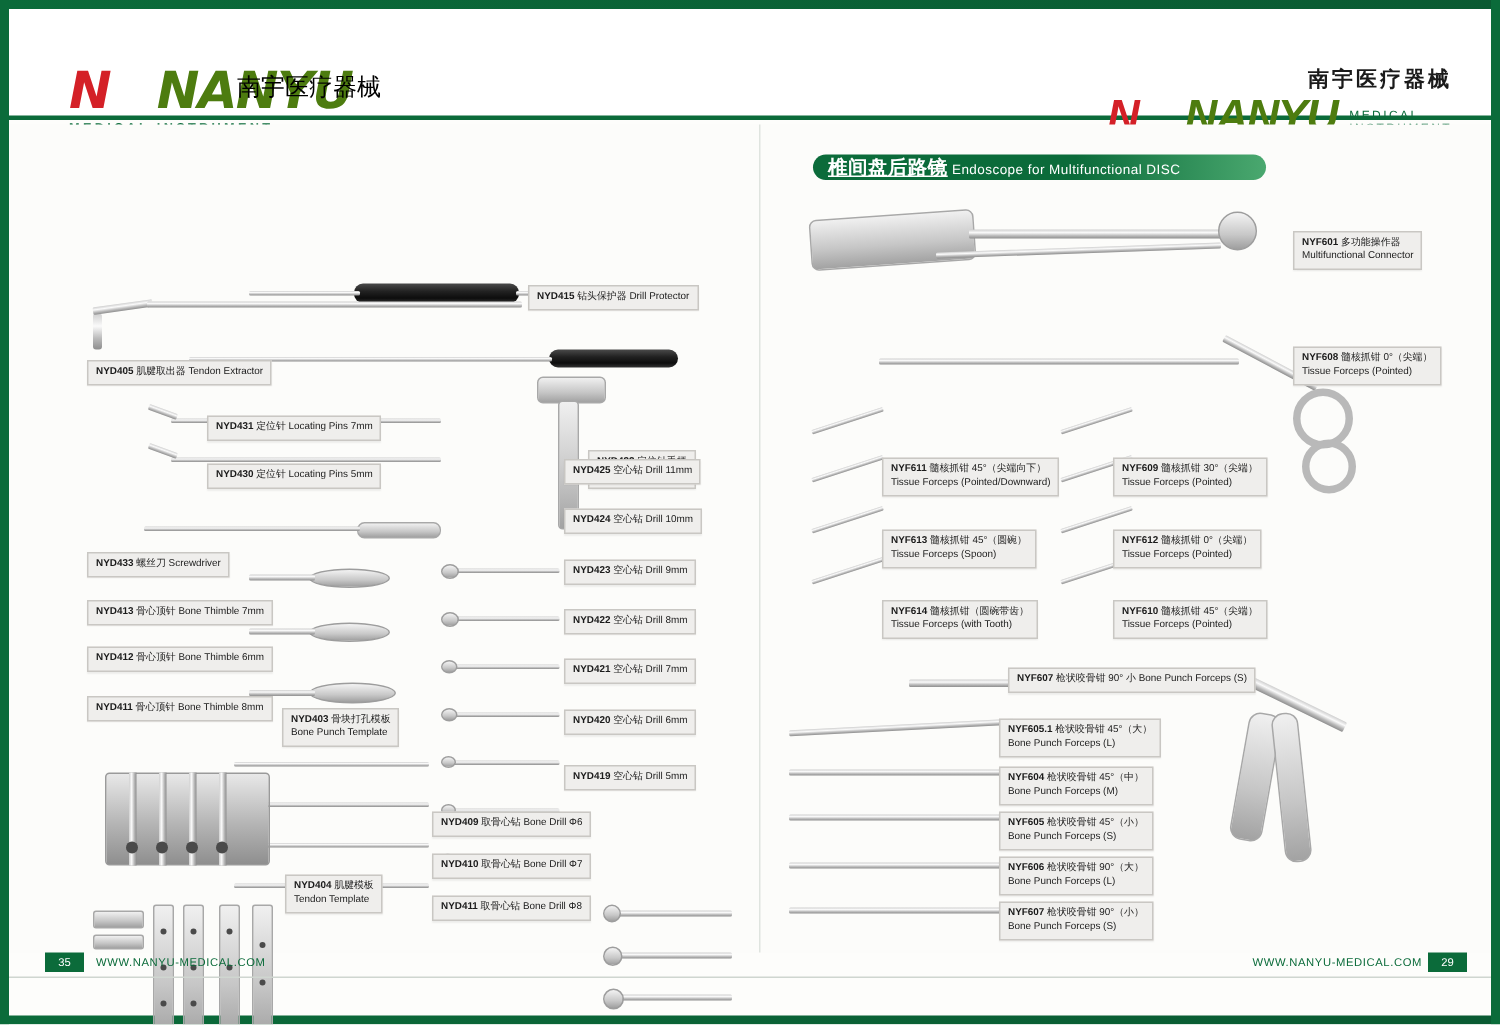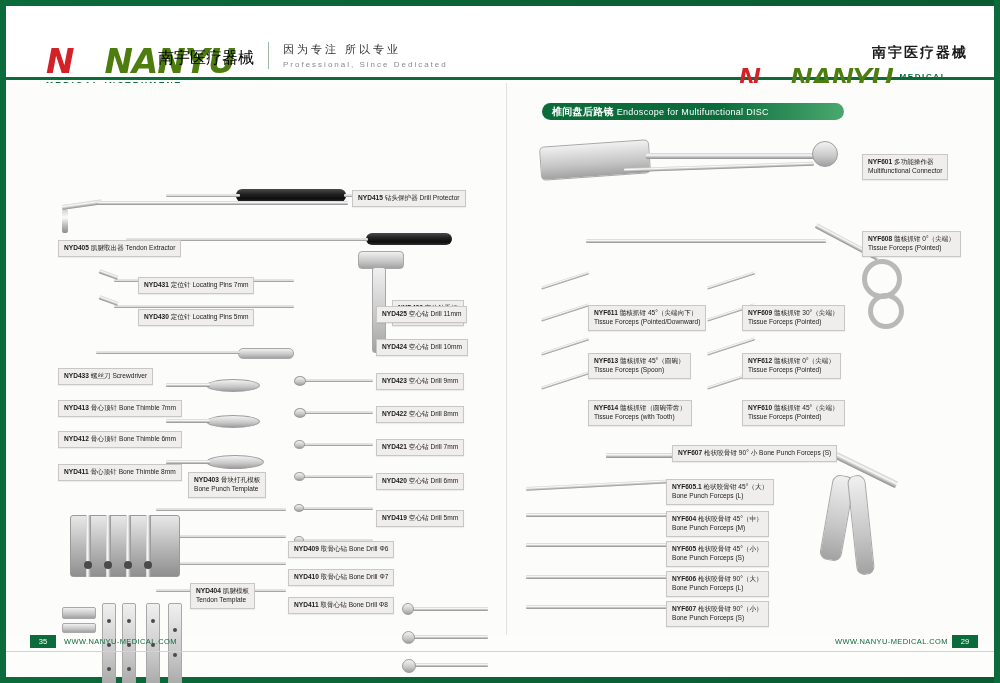--- a/index.html
+++ b/index.html
@@ -51,42 +51,42 @@
     margin-top: 2px; font-weight: bold;
   }
   .slogan-box {
     position: absolute; left: 262px; top: 36px;
     border-left: 1px solid #9fb8a8; padding-left: 14px;
   }
   .slogan-cn { font-size: 11px; color: #333; letter-spacing: 3px; }
   .slogan-en { font-size: 8px; color: #8a8a8a; letter-spacing: 2px; margin-top: 3px; }
   .logo-right .r-line1 { font-size: 14px; color: #1a1a1a; font-weight: bold; letter-spacing: 2px; }
   .logo-right .r-word { font-size: 30px; font-weight: bold; font-style: italic; letter-spacing: -1px; line-height: 1.05; }
-  .logo-right .r-en { font-size: 8px; color: #0b6b3a; letter-spacing: 1.6px; font-weight: bold; }
+  .logo-right .r-en { font-size: 8px; color: #0b6b3a; letter-spacing: 1.6px; font-weight: normal; }
   .r-flex { display: flex; align-items: flex-end; justify-content: flex-end; gap: 8px; }
 
   
   .content {
     position: absolute; left: 6px; top: 83px; width: 988px; height: 552px;
     background: #fcfcfa;
   }
   .center-div {
     position: absolute; left: 500px; top: 0; width: 1px; height: 552px;
     background: #dfe4df;
   }
 
   
   .sect-title {
     position: absolute; left: 536px; top: 20px; width: 302px; height: 17px;
     background: linear-gradient(to right, #0b6b3a 0%, #0b6b3a 58%, #4aa86f 100%);
     border-radius: 9px;
     color: #fff; font-size: 9px; line-height: 17px; padding-left: 10px;
     letter-spacing: 0.3px;
   }
-  .sect-title .cn { font-size: 10px; font-weight: bold; }
+  .sect-title .cn { font-size: 13px; font-weight: bold; text-decoration: underline; }
 
   
   .lbl {
     position: absolute;
     background: #efeeec;
     border: 1px solid #c9c7c3;
     font-size: 6.6px;
     color: #1b1b1b;
     padding: 3px 5px;
     line-height: 1.35;
@@ -160,24 +160,20 @@
   <div class="frame-line frame-right"></div>
 
   <div class="header">
 
     <div class="logo-left">
       <div class="nanyu-word"><span class="ny-n">N</span><span class="ny-rest">NANYU</span></div>
       <div class="en-sub">MEDICAL INSTRUMENT</div>
     </div>
     <div style="position:absolute;left:152px;top:42px;">南宇医疗器械</div>
 
-    <div class="slogan-box">
-      <div class="slogan-cn">因为专注  所以专业</div>
-      <div class="slogan-en">Professional, Since Dedicated</div>
-    </div>
 
     <div class="logo-right">
       <div class="r-line1">南宇医疗器械</div>
       <div class="r-flex">
         <div class="r-word"><span class="ny-n">N</span><span class="ny-rest">NANYU</span></div>
         <div style="text-align:left;padding-bottom:4px;">
           <div class="r-en">MEDICAL</div>
           <div class="r-en">INSTRUMENT</div>
         </div>
       </div>

